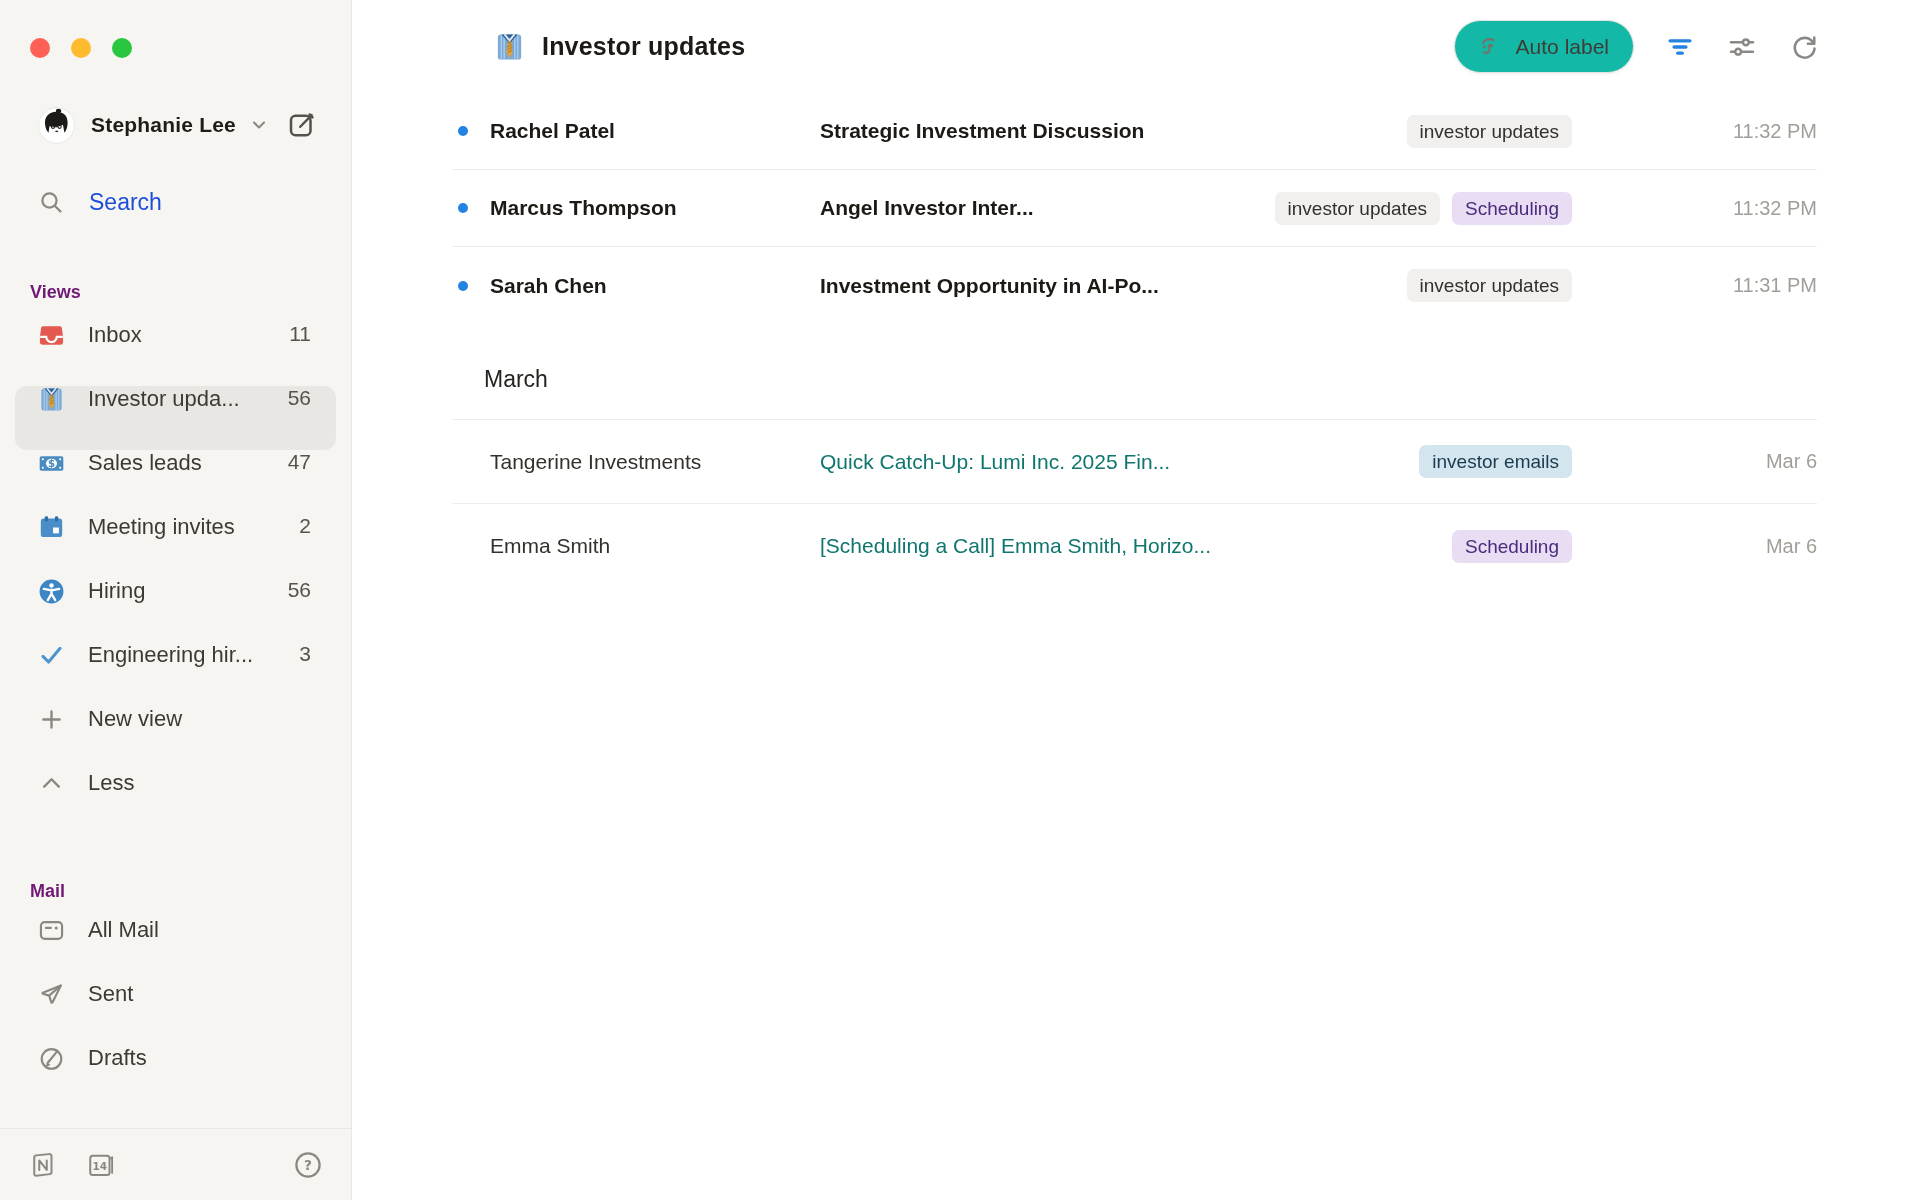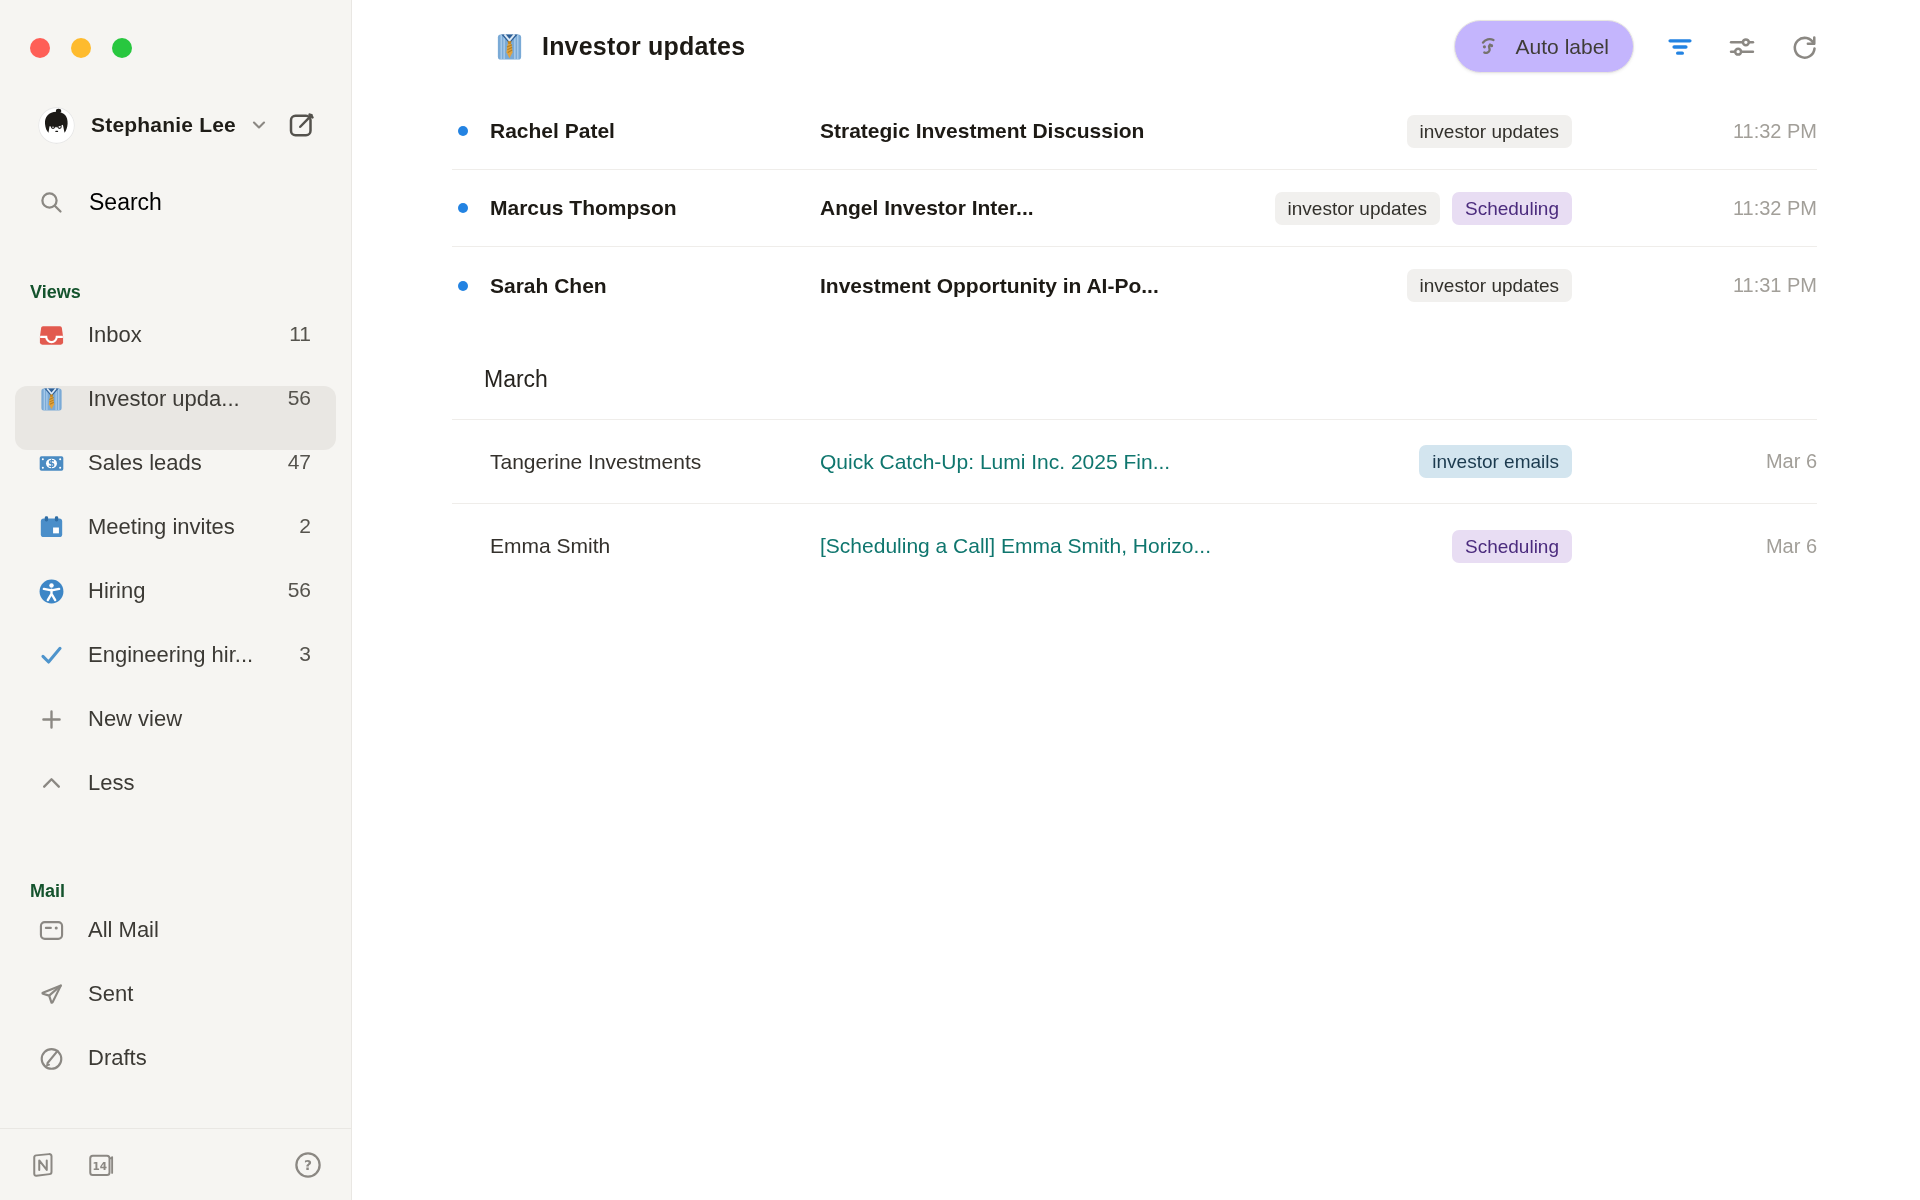--- a/index.html
+++ b/index.html
@@ -16,25 +16,25 @@
   .profile { position:absolute; top:103px; left:38px; right:34px; height:44px;
     display:flex; align-items:center; }
   .avatar { width:37px; height:37px; border-radius:50%; flex:none; overflow:hidden; }
   .profile-name { margin-left:16px; font-size:21px; font-weight:700; color:#1f1d18;
     letter-spacing:.2px; }
   .chevron-down { margin-left:12px; display:flex; }
   .compose-btn { margin-left:auto; display:flex; cursor:pointer; }
 
   .search-row { position:absolute; top:180px; left:38px; height:44px;
     display:flex; align-items:center; cursor:pointer; }
-  .search-label { margin-left:24px; font-size:23px; color:#000000; }
+  .search-label { margin-left:24px; font-size:23px; color:#1d4ed8; }
 
   .side-sections { position:absolute; top:270px; left:0; right:0; }
   .side-section-label { height:44px; padding-left:30px; display:flex; align-items:center;
-    font-size:18px; font-weight:600; color:#14532d; }
+    font-size:18px; font-weight:600; color:#701a75; }
   .side-items { margin-top:8px; }
   .side-items.mail-items { margin-top:4px; }
   .side-item { height:64px; margin:0 15px; padding:0 25px 0 23px; border-radius:12px;
     display:flex; align-items:flex-start; cursor:pointer; }
   .side-item.selected { background:#e9e7e3; }
   .side-icon { width:27px; height:27px; flex:none; display:flex; align-items:center; justify-content:center; }
   .side-icon svg { width:100%; height:100%; }
   .side-label { margin-left:23px; font-size:22px; color:#3c3a35; white-space:nowrap; }
   .side-count { margin-left:auto; font-size:21px; color:#55534d; }
   .gap-mail { height:35px; }
@@ -46,21 +46,21 @@
   .footer-help { margin-left:auto; margin-right:0; }
 
   
   .main { flex:1; position:relative; background:#fff; }
   .main-header { height:93px; display:flex; align-items:center; padding:0 100px 0 142px; }
   .title-icon { width:31px; height:32px; display:flex; }
   .title-icon svg { width:100%; height:100%; }
   .page-title { margin-left:17px; font-size:25px; font-weight:700; color:#1d1a15; letter-spacing:.2px; }
   .header-right { margin-left:auto; display:flex; align-items:center; }
   .auto-label-btn { height:53px; padding:0 24px 0 20px; border:1px solid #e7e5e1; border-radius:27px;
-    background:#c4b5fd; box-shadow:0 1px 3px rgba(0,0,0,.07); display:flex; align-items:center; cursor:pointer; }
+    background:#14b8a6; box-shadow:0 1px 3px rgba(0,0,0,.07); display:flex; align-items:center; cursor:pointer; }
   .auto-label-btn .ai-icon { width:29px; height:29px; display:flex; }
   .auto-label-label { margin-left:12px; font-size:21px; color:#3f3c37; }
   .hdr-icon-btn { width:32px; height:32px; margin-left:30px; display:flex; cursor:pointer; }
   .hdr-icon-btn svg { width:100%; height:100%; }
 
   .list { margin:0 103px 0 100px; }
   .row { height:77px; display:flex; align-items:center; border-bottom:1px solid #efedea; cursor:pointer; }
   .group:first-child .row:last-child,
   .group:last-child .row:last-child { border-bottom:none; }
   .group-header { height:96px; display:flex; align-items:flex-end; padding:0 0 26px 32px;

